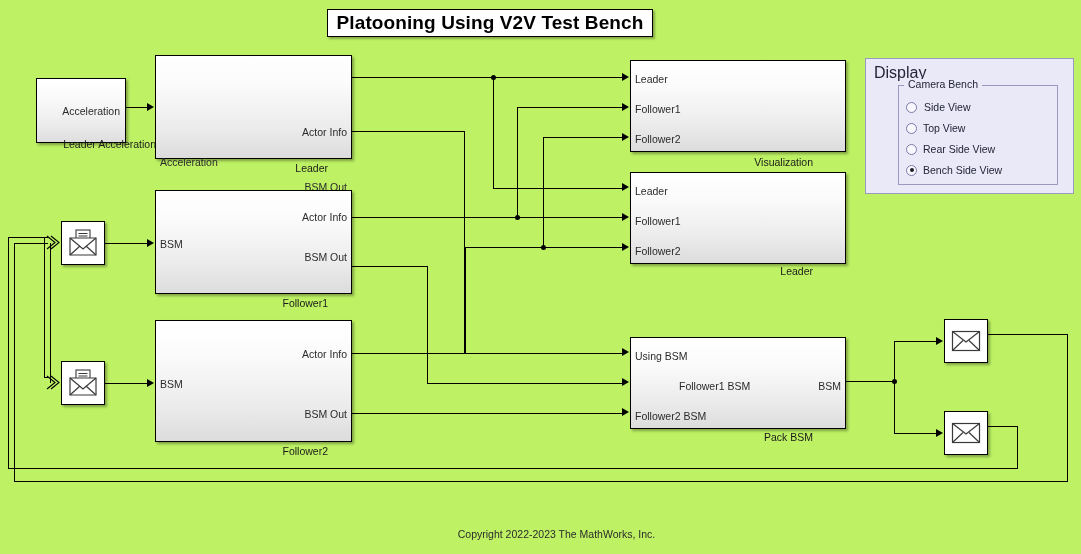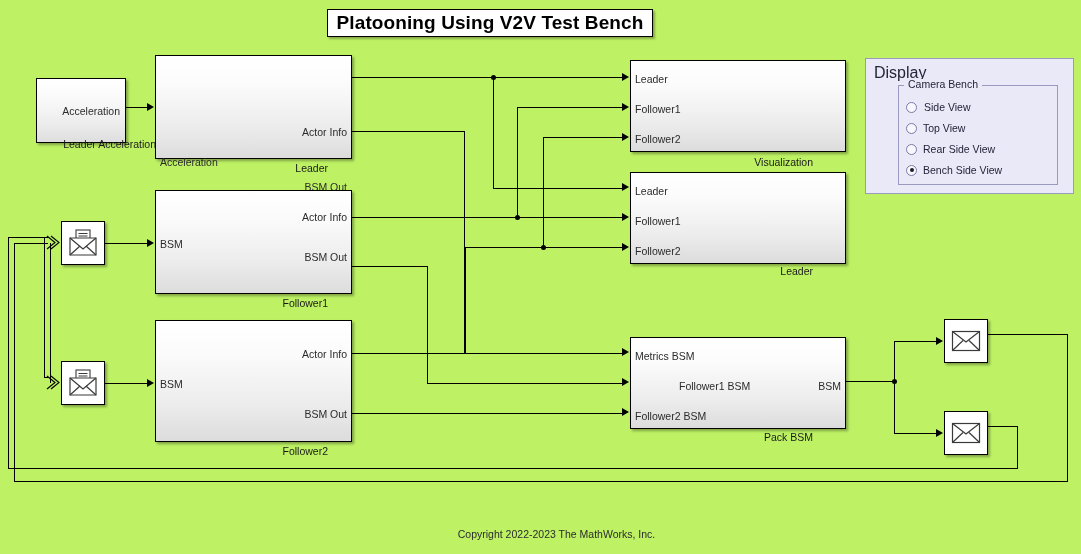--- a/index.html
+++ b/index.html
@@ -235,21 +235,21 @@
     <span class="port in" style="top:13px;">Leader</span>
     <span class="port in" style="top:43px;">Follower1</span>
     <span class="port in" style="top:73px;">Follower2</span>
   </div>
   <div class="cap" style="left:663px;top:266px;width:150px;">Leader</div>
   <div class="ar" style="left:622px;top:182.5px;"></div>
   <div class="ar" style="left:622px;top:212.5px;"></div>
   <div class="ar" style="left:622px;top:242.5px;"></div>
 
   <div class="blk" style="left:630px;top:337px;width:216px;height:92px;">
-    <span class="port in" style="top:13px;">Metrics BSM</span>
+    <span class="port in" style="top:13px;">Using BSM</span>
     <span class="port in" style="top:43px;padding-left:44px;">Follower1 BSM</span>
     <span class="port in" style="top:73px;text-align:center;">Follower2 BSM</span>
     <span class="port out" style="top:43px;">BSM</span>
   </div>
   <div class="cap" style="left:663px;top:432px;width:150px;">Pack BSM</div>
   <div class="ar" style="left:622px;top:347.5px;"></div>
   <div class="ar" style="left:622px;top:377.5px;"></div>
   <div class="ar" style="left:622px;top:407.5px;"></div>
 
   <div class="msgblk" style="left:944px;top:319px;width:44px;height:44px;">

